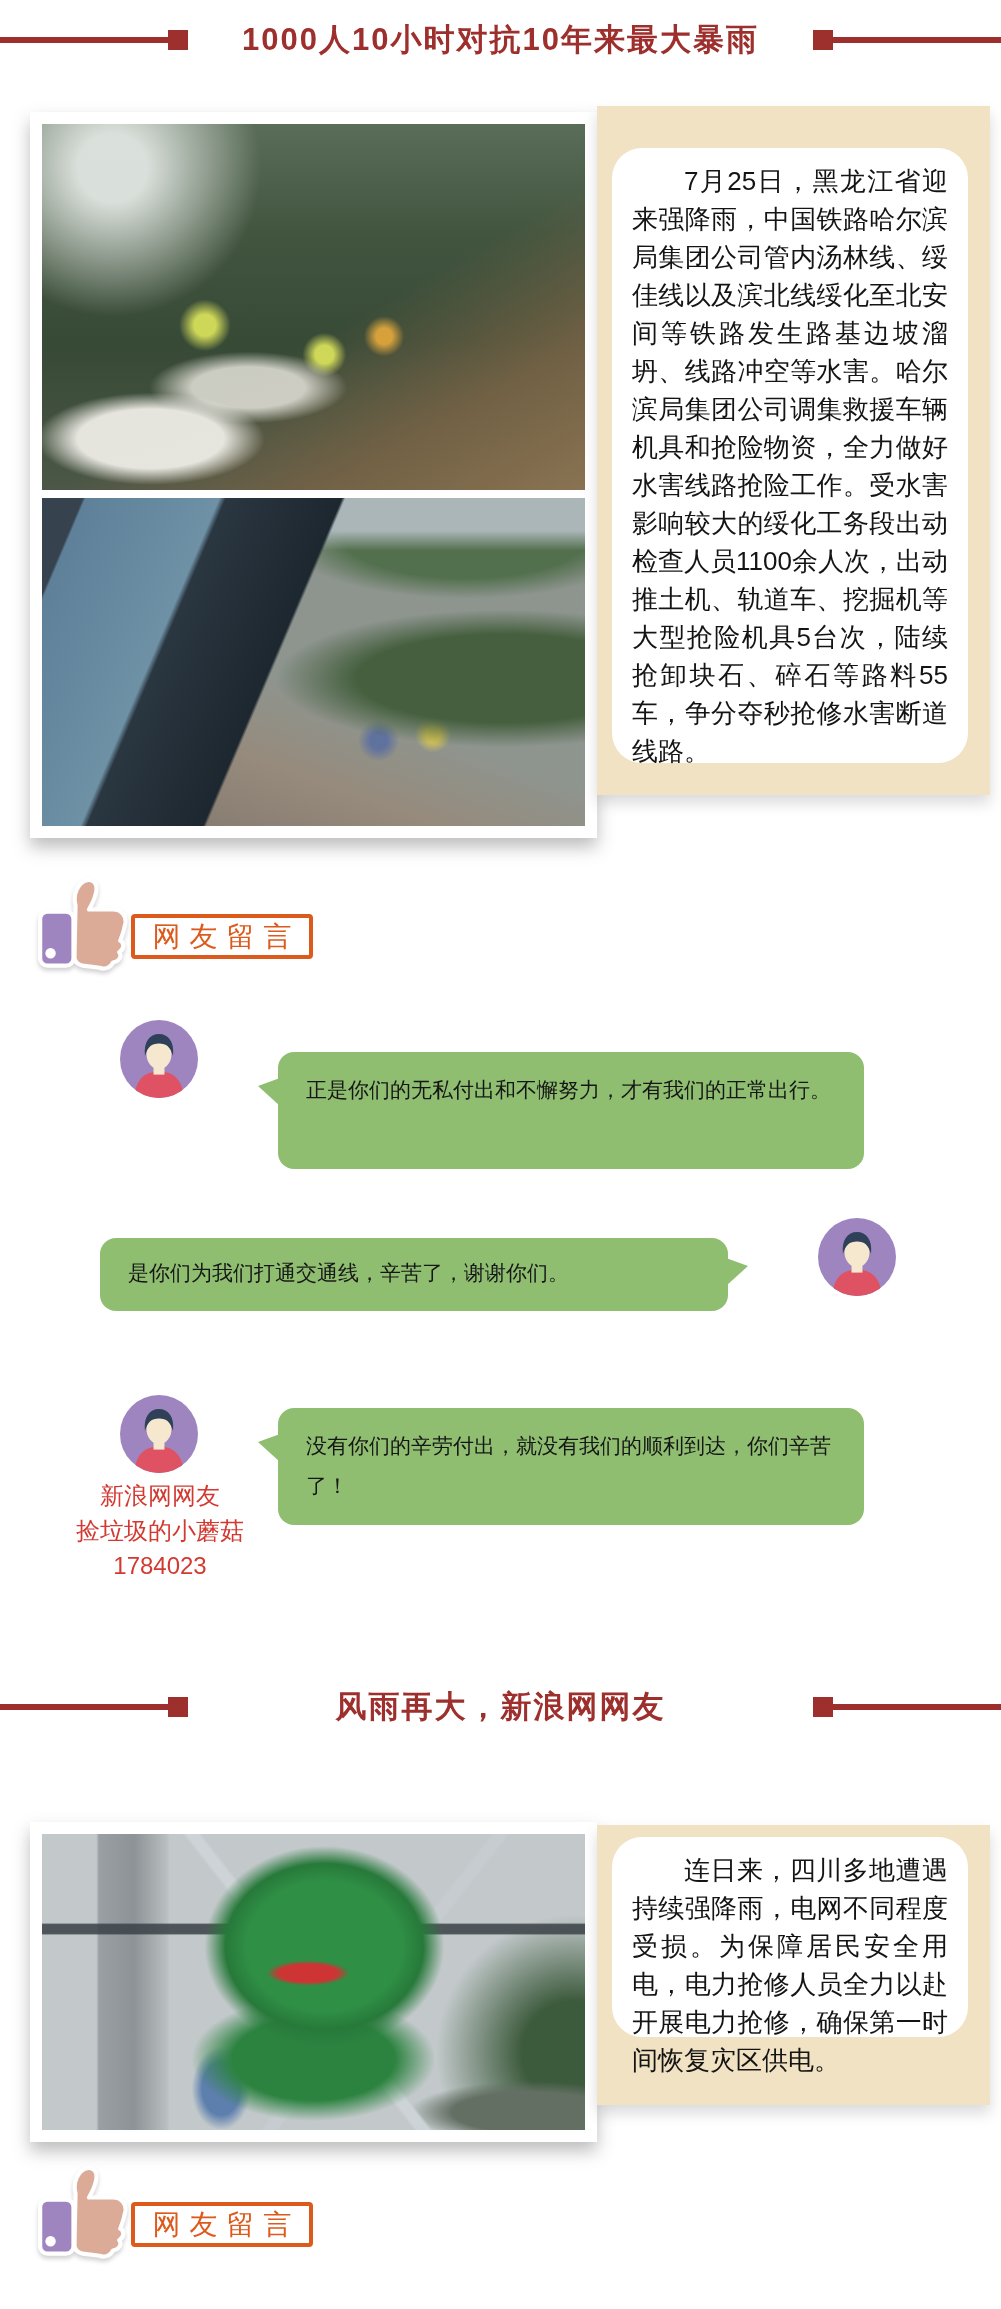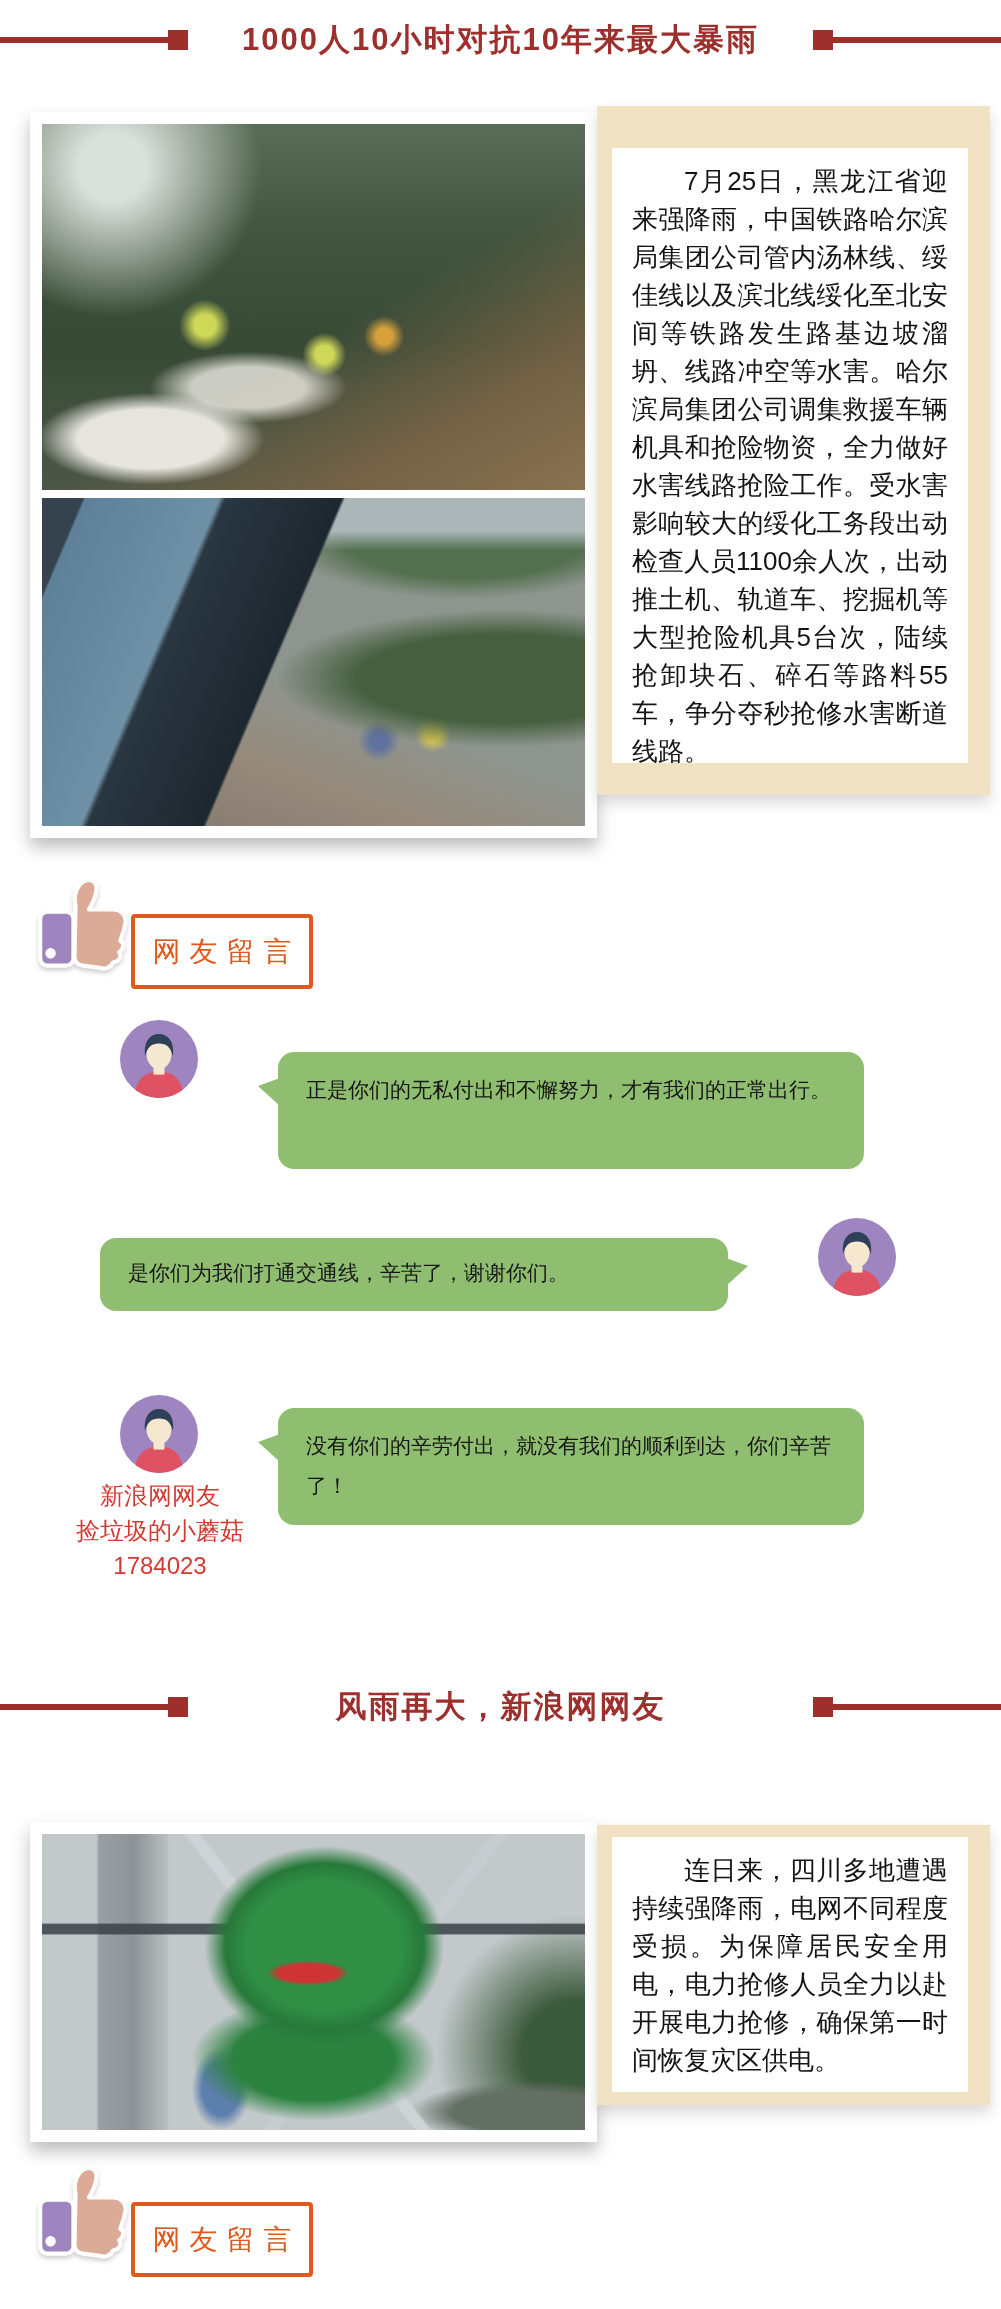--- a/index.html
+++ b/index.html
@@ -71,28 +71,29 @@
   .tan-panel{
     position:absolute; background:var(--tan);
     box-shadow:0 8px 14px rgba(0,0,0,.15);
   }
   #tan1{left:597px; top:106px; width:393px; height:689px;}
   #tan2{left:597px; top:1825px; width:393px; height:280px;}
   .inner-white{
     position:absolute; background:#fff; box-sizing:border-box;
     padding:14px 20px; color:#141414; font-size:26px; line-height:38px;
     text-align:justify;
+    border-radius:30px;
   }
   #inner1{left:15px; top:42px; width:356px; height:615px;}
-  #inner2{left:15px; top:12px; width:356px; height:255px;}
+  #inner2{left:15px; top:12px; width:356px; height:200px;}
   .inner-white p{margin:0; text-indent:2em;}
   
   .comments-header{position:absolute; left:36px; width:300px; height:120px;}
   .comments-label{
-    position:absolute; left:95px; top:44px; width:182px; height:75px;
+    position:absolute; left:95px; top:44px; width:182px; height:45px;
     border:4px solid var(--orange); border-radius:4px; box-sizing:border-box;
     display:flex; align-items:center; justify-content:center;
     color:var(--orange); font-size:28px; letter-spacing:9px; padding-left:9px;
     background:#fff;
   }
   .thumb-icon{position:absolute; left:0; top:0; width:104px; height:104px; z-index:2;
     filter:drop-shadow(0 3px 2px rgba(0,0,0,.18));}
   .thumb-icon .cuff{fill:var(--avatar-purple); stroke:#fff; stroke-width:4;}
   .thumb-icon .dot{fill:#fff;}
   .thumb-icon .hand{fill:var(--thumb-skin); stroke:#fff; stroke-width:4; stroke-linejoin:round;}

